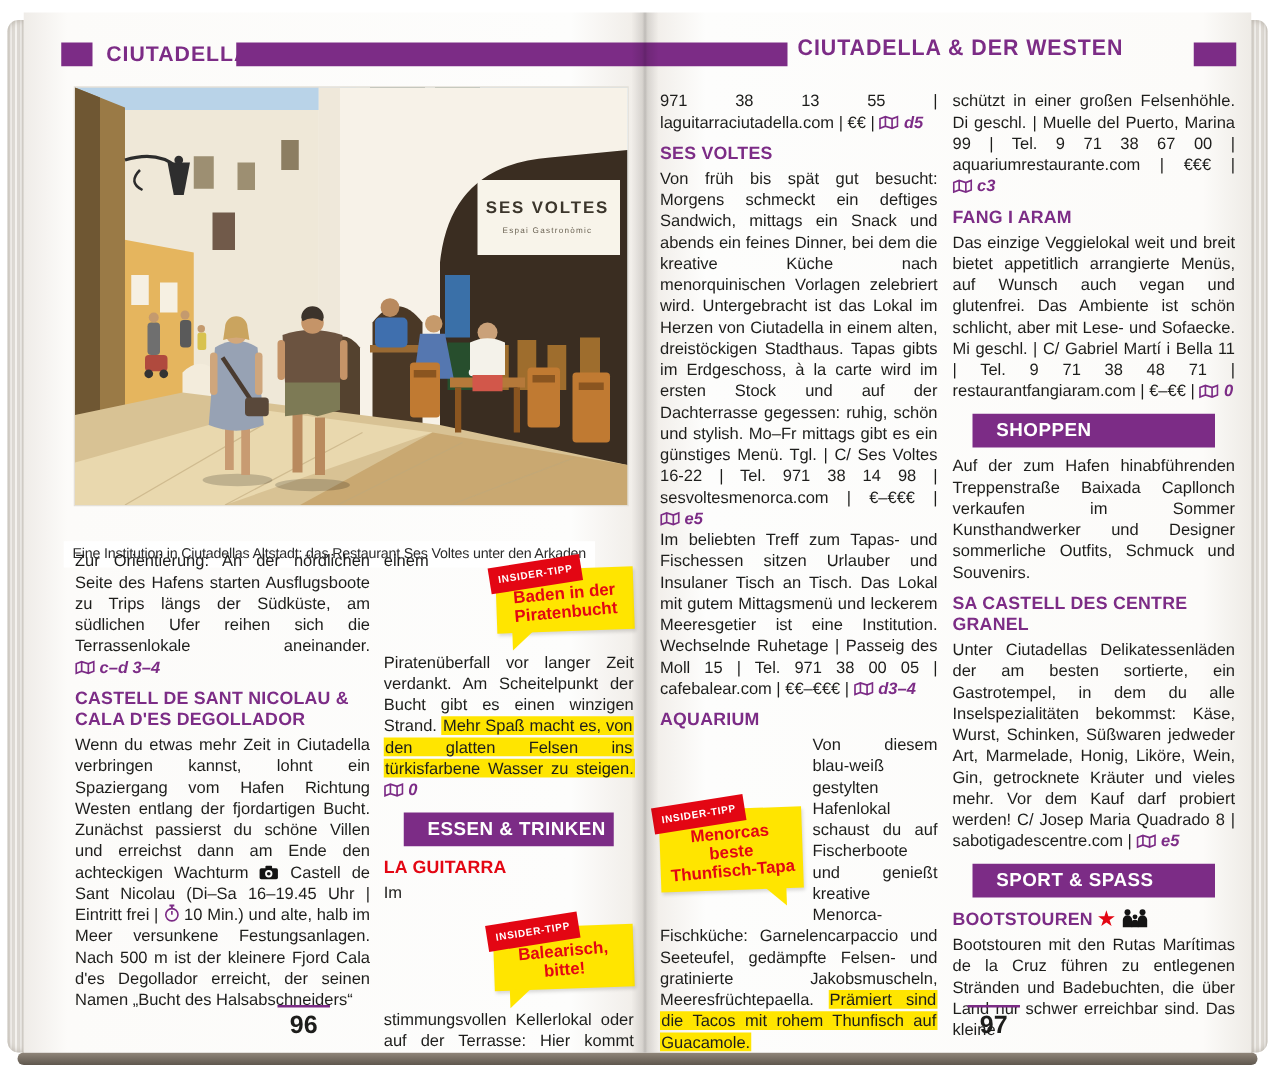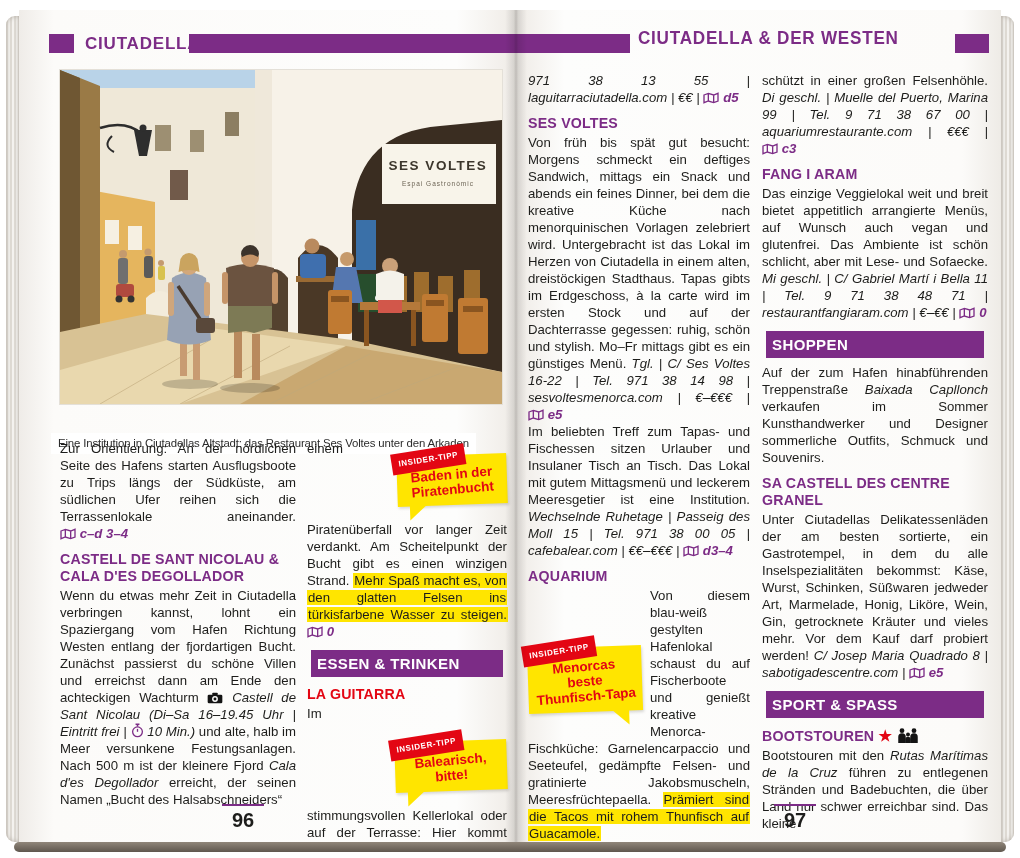--- a/index.html
+++ b/index.html
@@ -12,22 +12,22 @@
   .page{position:absolute;top:6px;height:832px;overflow:hidden;}
   .page.l{left:13px;width:497px;background:linear-gradient(to right,#efecE8,#fcfbf9 7%,#fdfdfc 88%,#efebe6 100%);}
   .page.r{left:510px;width:485px;background:linear-gradient(to left,#eeebe6,#fcfbf9 8%,#fdfdfc 90%,#efebe6 100%);}
   .spine{position:absolute;left:499px;top:6px;width:22px;height:832px;background:linear-gradient(to right,rgba(0,0,0,0),rgba(0,0,0,.10) 40%,rgba(0,0,0,.20) 50%,rgba(0,0,0,.10) 60%,rgba(0,0,0,0));pointer-events:none;}
   .bar{position:absolute;height:19px;background:#7c2c86;}
   .hdr-title{position:absolute;font-weight:bold;color:#7c2c86;letter-spacing:.8px;white-space:nowrap;}
   .cols{position:absolute;display:flex;}
   .col p{margin:0;text-align:justify;font-size:13.2px;line-height:17px;hyphens:auto;-webkit-hyphens:auto;}
   .h-entry{font-weight:bold;font-size:14.2px;line-height:17px;color:#7c2c86;margin:9px 0 2px;letter-spacing:.2px;}
   .h-entry.red{color:#e30613;}
-  .banner{background:#7c2c86;color:#fff;font-weight:bold;font-size:15px;letter-spacing:.4px;padding:5px 6px 5px 6px;margin:10px 4px 6px;}
-  .it{font-style:italic;margin-top:42px;}
+  .banner{background:#7c2c86;color:#fff;font-weight:bold;font-size:15px;letter-spacing:.4px;padding:5px 6px 5px 19px;margin:10px 16px 6px;}
+  .it{margin-top:42px;}
   .hl{background:#ffe500;box-decoration-break:clone;-webkit-box-decoration-break:clone;padding:0 1px;}
   .mapref{color:#7c2c86;font-style:italic;font-weight:bold;white-space:nowrap;}
   .icon{display:inline-block;vertical-align:-2px;}
   .tip{position:relative;display:block;background:#ffe500;padding:12px 6px 8px;box-shadow:1px 2px 3px rgba(0,0,0,.15);}
   .tip .tail{position:absolute;width:0;height:0;border-style:solid;}
   .tip.tr{float:right;transform:rotate(-2deg);margin:0 0 16px 7px;}
   .tip.tr .tail{left:12px;bottom:-14px;border-width:15px 17px 0 0;border-color:#ffe500 transparent transparent transparent;}
   .tip.tl{float:left;transform:rotate(-2deg);margin:0 8px 16px 0;}
   .tip.tl .tail{right:14px;bottom:-14px;border-width:15px 0 0 17px;border-color:#ffe500 transparent transparent transparent;}
   .tip-ribbon{position:absolute;top:-7px;left:-5px;background:#e30613;color:#fff;font-size:8px;font-weight:bold;letter-spacing:.6px;padding:2px 7px;transform:rotate(-7deg);white-space:nowrap;}

